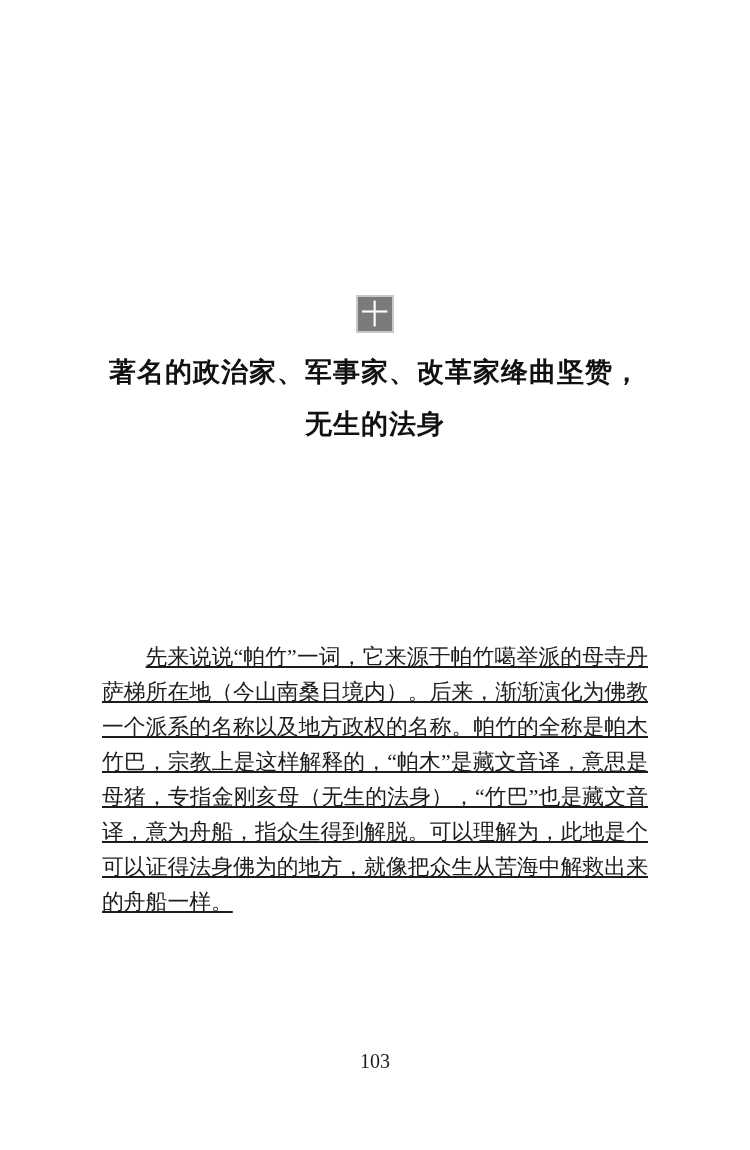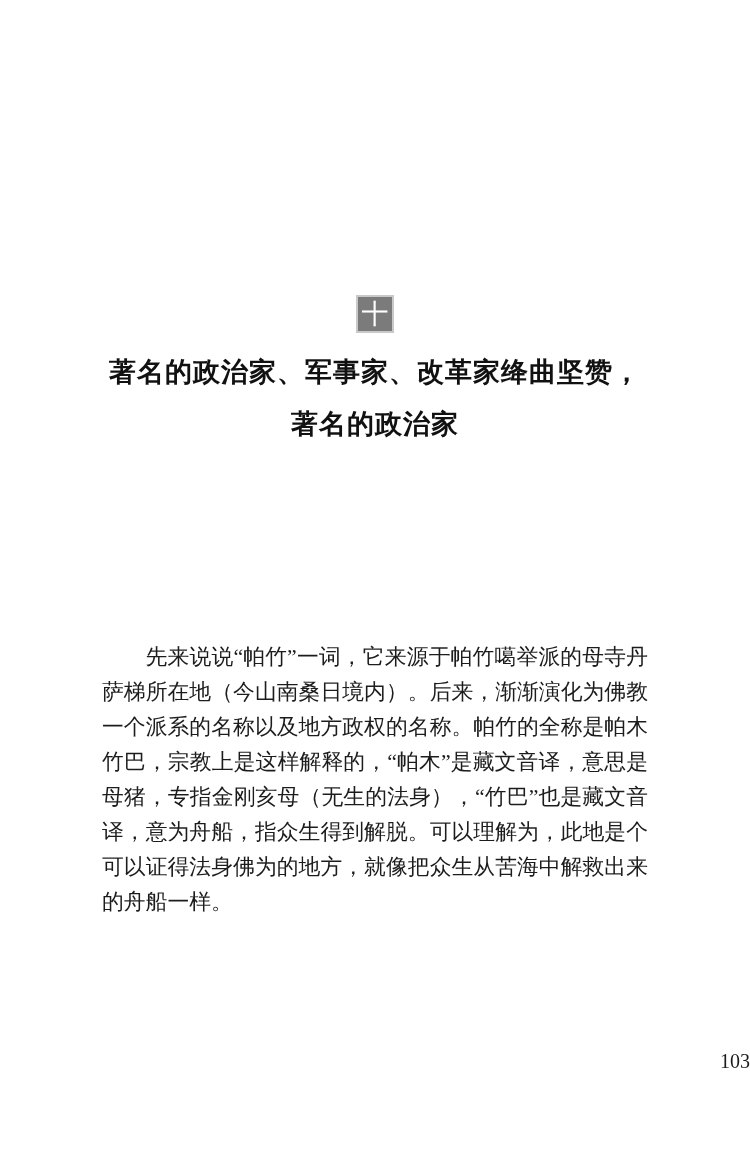--- a/index.html
+++ b/index.html
@@ -54,43 +54,44 @@
     left: 102px;
     width: 546px;
     font-size: 21.8px;
     line-height: 35px;
     color: #1c1c1c;
   }
   .body-text p {
     margin: 0;
     text-indent: 2em;
     text-align: justify;
+    text-decoration: underline;
   }
   .page-footer {
     position: absolute;
     top: 1050px;
     left: 0;
     width: 100%;
-    text-align: right;
+    text-align: center;
     font-size: 20px;
     color: #1c1c1c;
   }
 </style>
 </head>
 <body>
 
 <div class="page">
 
   <div class="chapter-header">
     <div class="chapter-badge">
       <span>十</span>
     </div>
     <div class="chapter-title">
       <div>著名的政治家、军事家、改革家绛曲坚赞，</div>
-      <div>著名的政治家</div>
+      <div>无生的法身</div>
     </div>
   </div>
 
   <div class="body-text">
     <p>先来说说“帕竹”一词，它来源于帕竹噶举派的母寺丹萨梯所在地（今山南桑日境内）。后来，渐渐演化为佛教一个派系的名称以及地方政权的名称。帕竹的全称是帕木竹巴，宗教上是这样解释的，“帕木”是藏文音译，意思是母猪，专指金刚亥母（无生的法身），“竹巴”也是藏文音译，意为舟船，指众生得到解脱。可以理解为，此地是个可以证得法身佛为的地方，就像把众生从苦海中解救出来的舟船一样。</p>
   </div>
 
   <div class="page-footer">
     <span>103</span>
   </div>

